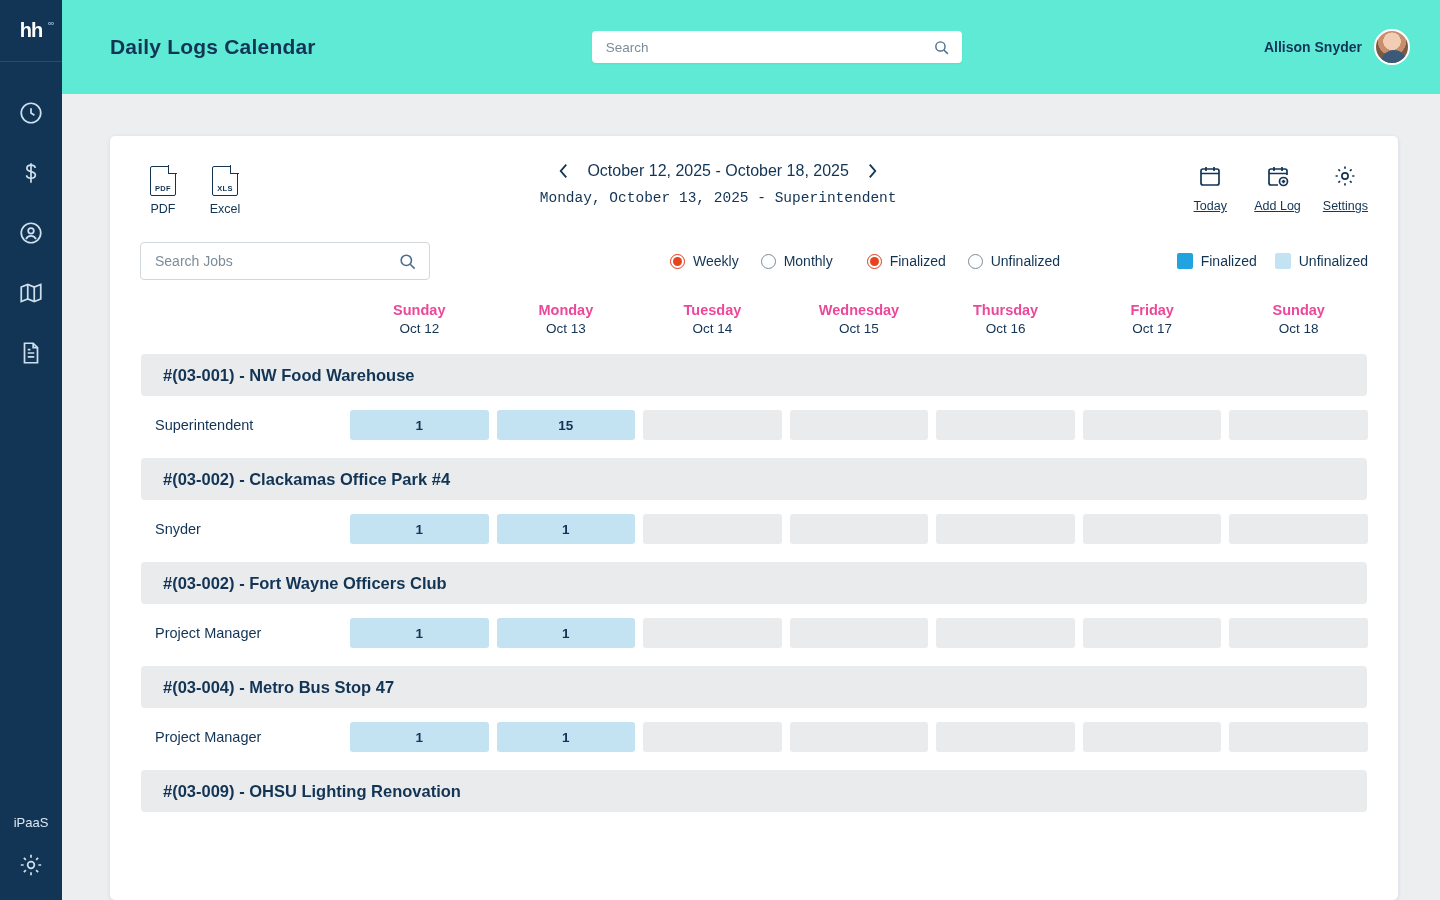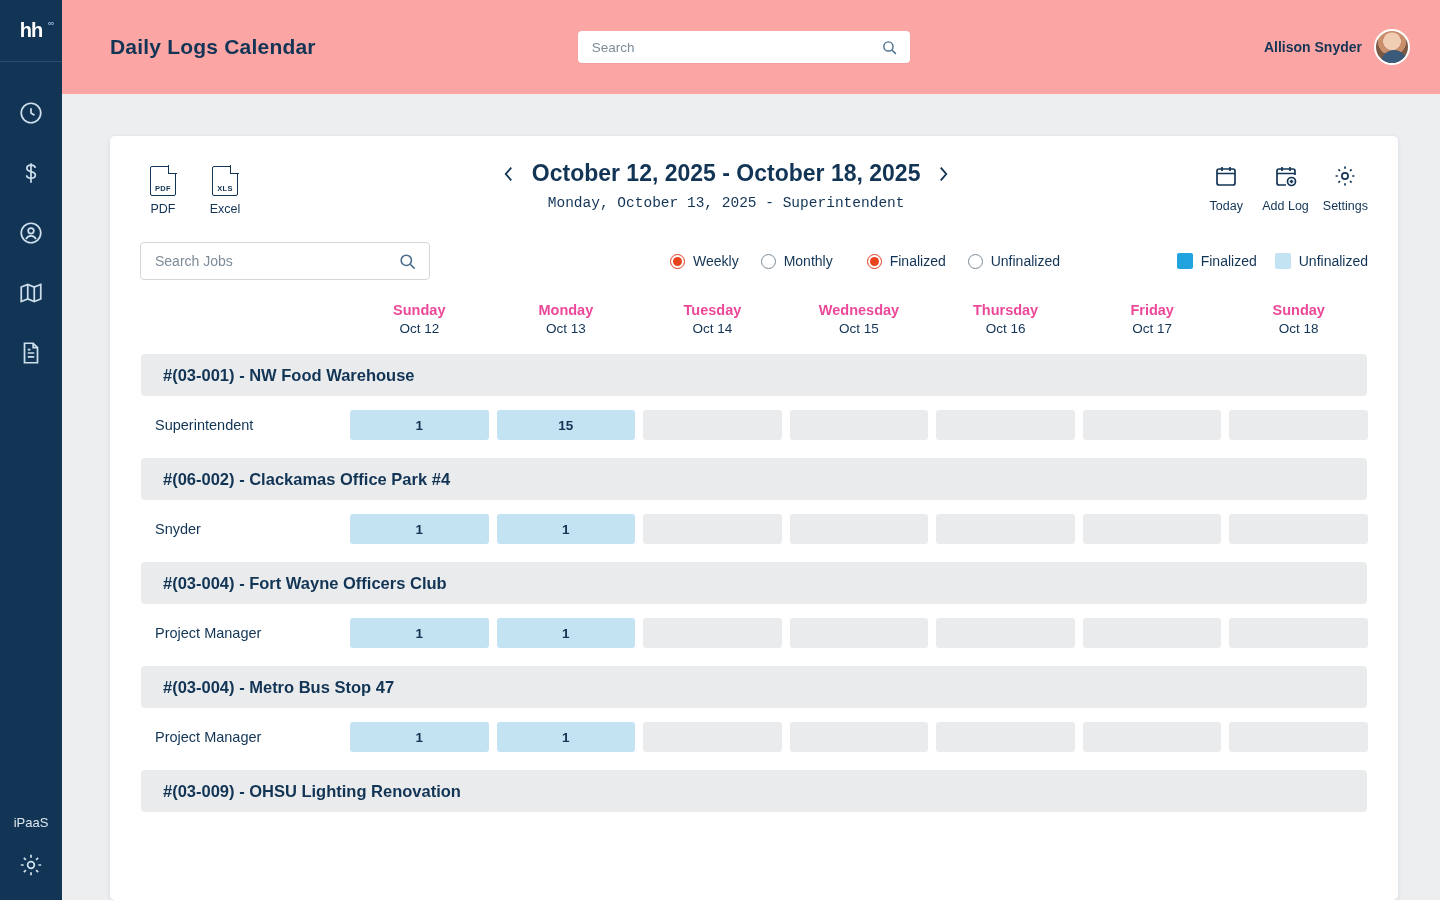--- a/index.html
+++ b/index.html
@@ -42,27 +42,27 @@
   .side-ico svg { display: block; }
   .ipaas {
     margin-top: auto; color: #dce8f1; font-size: 13px; padding-bottom: 22px;
   }
   .side-gear { color: #cddfec; padding-bottom: 18px; }
 
   
   .main { flex: 1 1 auto; height: 900px; display: flex; flex-direction: column; min-width: 0; }
 
   .topbar {
-    height: 94px; background: #fca5a5;
+    height: 94px; background: #5eead4;
     display: flex; align-items: center; padding: 0 30px 0 48px;
-    gap: 20px;
+    gap: 34px;
   }
   .page-title { font-size: 21px; font-weight: bold; color: #123455; letter-spacing: .2px; }
   .search-wrap {
-    width: 332px; height: 32px; background: #fff; border-radius: 4px;
+    width: 370px; height: 32px; background: #fff; border-radius: 4px;
     display: flex; align-items: center; padding: 8px 12px;
     margin-left: 242px;
     box-shadow: 0 1px 2px rgba(0,0,0,.06);
   }
   .search-wrap input {
     border: 0; outline: 0; flex: 1 1 auto; font-size: 13.5px;
     font-family: "Liberation Sans", sans-serif; color: #33506b; background: transparent;
   }
   .search-wrap input::placeholder { color: #7d8c99; }
   .search-ico { color: #4b6d8c; display: flex; }
@@ -110,25 +110,25 @@
     transform: rotate(0deg);
   }
   .file-ico .tag {
     position: absolute; bottom: 3px; left: 1px; right: 1px;
     text-align: center; font-size: 7.5px; font-weight: bold; color: #123455;
     letter-spacing: .3px;
   }
 
   .center-head { flex: 1 1 auto; text-align: center; padding-top: 2px; }
   .range-row { display: flex; align-items: center; justify-content: center; gap: 16px; }
-  .range-title { font-size: 23px; font-weight: bold; color: #123455; }
+  .range-title { font-size: 16px; font-weight: normal; color: #123455; }
   .chev { color: #123455; display: flex; align-items: center; }
   .sub-head { margin-top: 8px; font-size: 14.5px; color: #123455; font-family: Liberation Mono, monospace; }
 
-  .tools { display: flex; gap: 14px; padding-top: 6px; }
+  .tools { display: flex; gap: 22px; padding-top: 6px; text-decoration: underline; }
   .tool {
     display: flex; flex-direction: column; align-items: center; gap: 7px; color: #123455;
     min-width: 44px;
   }
   .tool .lbl { font-size: 12.5px; }
 
   
   .controls {
     margin-top: 26px; display: flex; align-items: center;
   }
@@ -439,35 +439,35 @@
           <div class="cell fin">15</div>
           <div class="cell unfin"></div>
           <div class="cell unfin"></div>
           <div class="cell unfin"></div>
           <div class="cell unfin"></div>
           <div class="cell unfin"></div>
         </div>
       </div>
 
       <div class="job-block">
-        <div class="job-header">#(06-002) - Clackamas Office Park #4</div>
+        <div class="job-header">#(03-002) - Clackamas Office Park #4</div>
         <div class="job-row">
           <div class="role">Snyder</div>
           <div class="cell fin">1</div>
           <div class="cell fin">1</div>
           <div class="cell unfin"></div>
           <div class="cell unfin"></div>
           <div class="cell unfin"></div>
           <div class="cell unfin"></div>
           <div class="cell unfin"></div>
         </div>
       </div>
 
       <div class="job-block">
-        <div class="job-header">#(03-004) - Fort Wayne Officers Club</div>
+        <div class="job-header">#(03-002) - Fort Wayne Officers Club</div>
         <div class="job-row">
           <div class="role">Project Manager</div>
           <div class="cell fin">1</div>
           <div class="cell fin">1</div>
           <div class="cell unfin"></div>
           <div class="cell unfin"></div>
           <div class="cell unfin"></div>
           <div class="cell unfin"></div>
           <div class="cell unfin"></div>
         </div>

